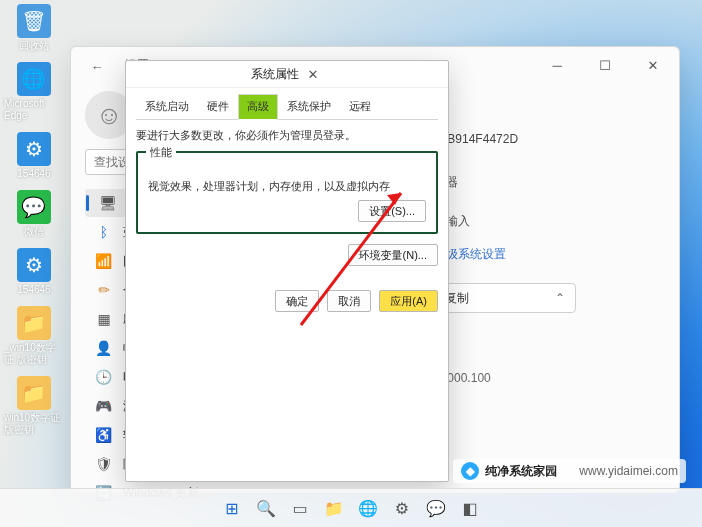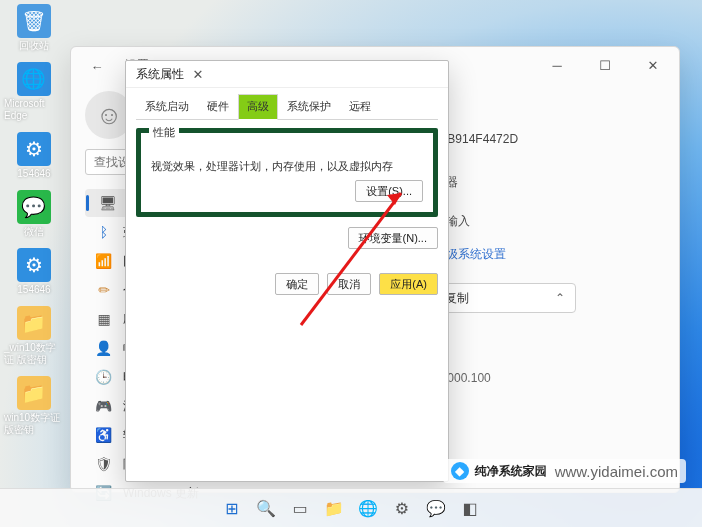--- a/index.html
+++ b/index.html
@@ -29,43 +29,43 @@
   .selbar{width:3px;height:16px;background:#1f6fd0;border-radius:2px;margin-left:-9px;}
   .main{flex:1;padding:4px 20px 14px 8px;overflow:hidden;}
   .rightpane{margin-left:140px;}
   .devname{font-size:12px;color:#444;margin:45px 0 28px;}
   .subh{font-size:12px;color:#444;margin-top:22px;}
   .linkblue{color:#2f6fcf;cursor:pointer;}
   .copybtn{margin-top:20px;width:120px;height:28px;border:1px solid #cfcfcf;border-radius:4px;background:#fff;display:flex;align-items:center;justify-content:space-between;padding:0 10px;cursor:pointer;font-size:12px;color:#333;}
   .build{color:#666;margin-top:58px;}
   
   .sysprops{position:absolute;left:125px;top:60px;width:322px;height:420px;background:#fff;border:1px solid #bcbcbc;box-shadow:0 10px 30px #0003;border-radius:2px;}
-  .sp-title{height:26px;display:flex;align-items:center;justify-content:flex-start;padding:0 6px 0 10px;border-bottom:1px solid #eee;}
+  .sp-title{height:26px;display:flex;align-items:center;justify-content:center;padding:0 6px 0 10px;border-bottom:1px solid #eee;}
   .sp-title .closebtn{width:28px;height:22px;display:flex;align-items:center;justify-content:center;cursor:pointer;color:#555;font-size:13px;}
   .sp-body{padding:6px 10px 6px 10px;}
   .tabs{display:flex;border-bottom:1px solid #d5d5d5;gap:0;margin-bottom:8px;}
   .tab{padding:4px 8px 5px;border:1px solid transparent;border-bottom:none;margin-bottom:-1px;font-size:11px;cursor:pointer;color:#333;}
   .tab.active{border:1px solid #d5d5d5;border-bottom:1px solid #fff;background:#84cc16;}
   .note{font-size:11px;color:#333;margin:4px 0 8px;}
-  .group{border:5px solid #14532d;border-radius:2px;padding:8px 10px 10px;margin-bottom:10px;position:relative;}
+  .group{border:2px solid #14532d;border-radius:2px;padding:8px 10px 10px;margin-bottom:10px;position:relative;}
   .group .legend{position:absolute;top:-8px;left:8px;background:#fff;padding:0 4px;font-size:11px;color:#333;}
   .group .desc{font-size:11px;color:#333;margin:18px 0 6px;}
   .btn{height:22px;border:1px solid #b8b8b8;background:#fdfdfd;border-radius:2px;padding:0 10px;font-size:11px;cursor:pointer;color:#222;display:inline-flex;align-items:center;}
   .group .btn,.envwrap .btn{float:right;}
   .envwrap{height:28px;margin-bottom:6px;}
   .btnrow{display:flex;justify-content:flex-end;gap:8px;padding:6px 10px 10px;}
   .btn.secondary{background:#fde047;}
   
   .arrow{position:absolute;left:216px;top:231px;pointer-events:none;}
   .arrow line{stroke:#e51919;stroke-width:3;}
   .arrow polygon{fill:#e51919;}
   
   .watermark{position:absolute;right:16px;bottom:44px;display:flex;align-items:center;gap:6px;background:#ffffffc8;padding:3px 8px;border-radius:4px;font-size:12px;color:#222;}
   .wm-logo{width:18px;height:18px;display:flex;align-items:center;justify-content:center;background:#2aa8ff;border-radius:50%;color:#fff;font-size:12px;}
-  .wm-url{color:#666;font-size:15px;margin-left:2px;}
+  .wm-url{color:#666;font-size:12px;margin-left:16px;}
 </style>
 </head>
 <body>
 
 <div class="wallpaper"></div>
 
 <div class="desk" id="desk">
     <div class="dicon">
       <div class="glyph" style="background:#4b9be0">🗑</div>
       <div class="lab">回收站</div>
@@ -184,20 +184,21 @@
     <div class="closebtn">✕</div>
   </div>
   <div class="sp-body">
     <div class="tabs" id="sptabs">
         <div class="tab">系统启动</div>
         <div class="tab">硬件</div>
         <div class="tab active">高级</div>
         <div class="tab">系统保护</div>
         <div class="tab">远程</div>
       </div>
+    <div class="note">要进行大多数更改，你必须作为管理员登录。</div>
 
     <div class="group">
       <span class="legend">性能</span>
       <div class="desc">视觉效果，处理器计划，内存使用，以及虚拟内存</div>
       <button class="btn">设置(S)...</button>
       <div style="clear:both"></div>
     </div>
 
 
 

